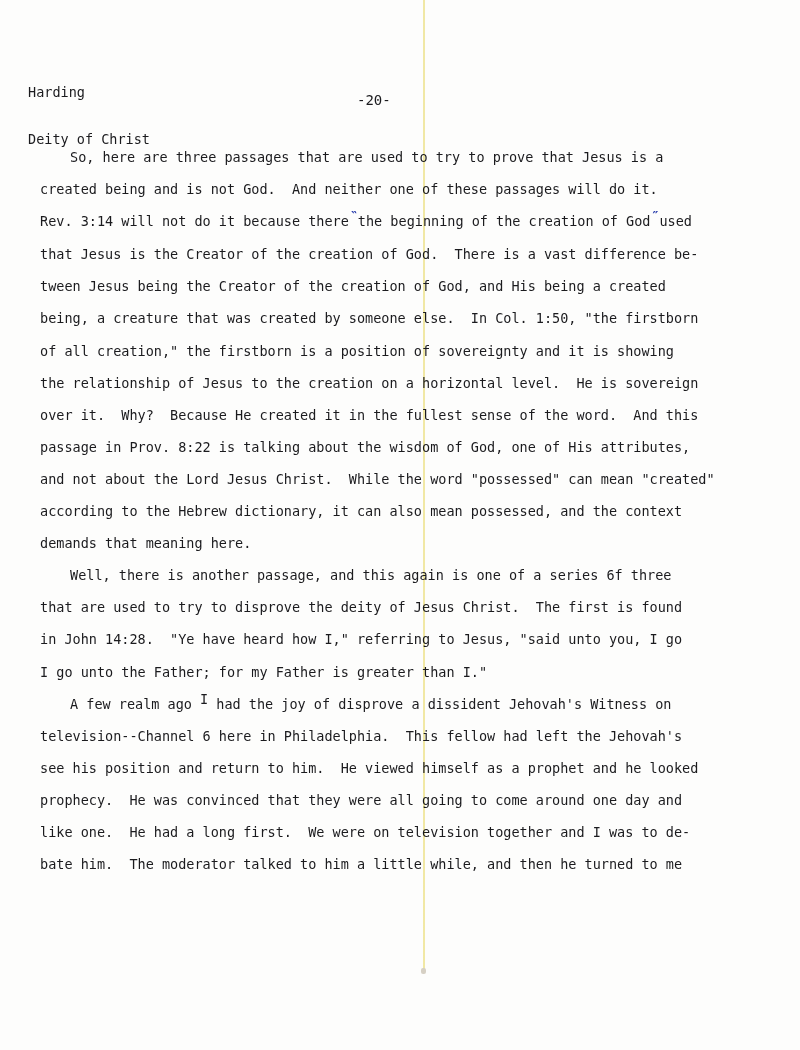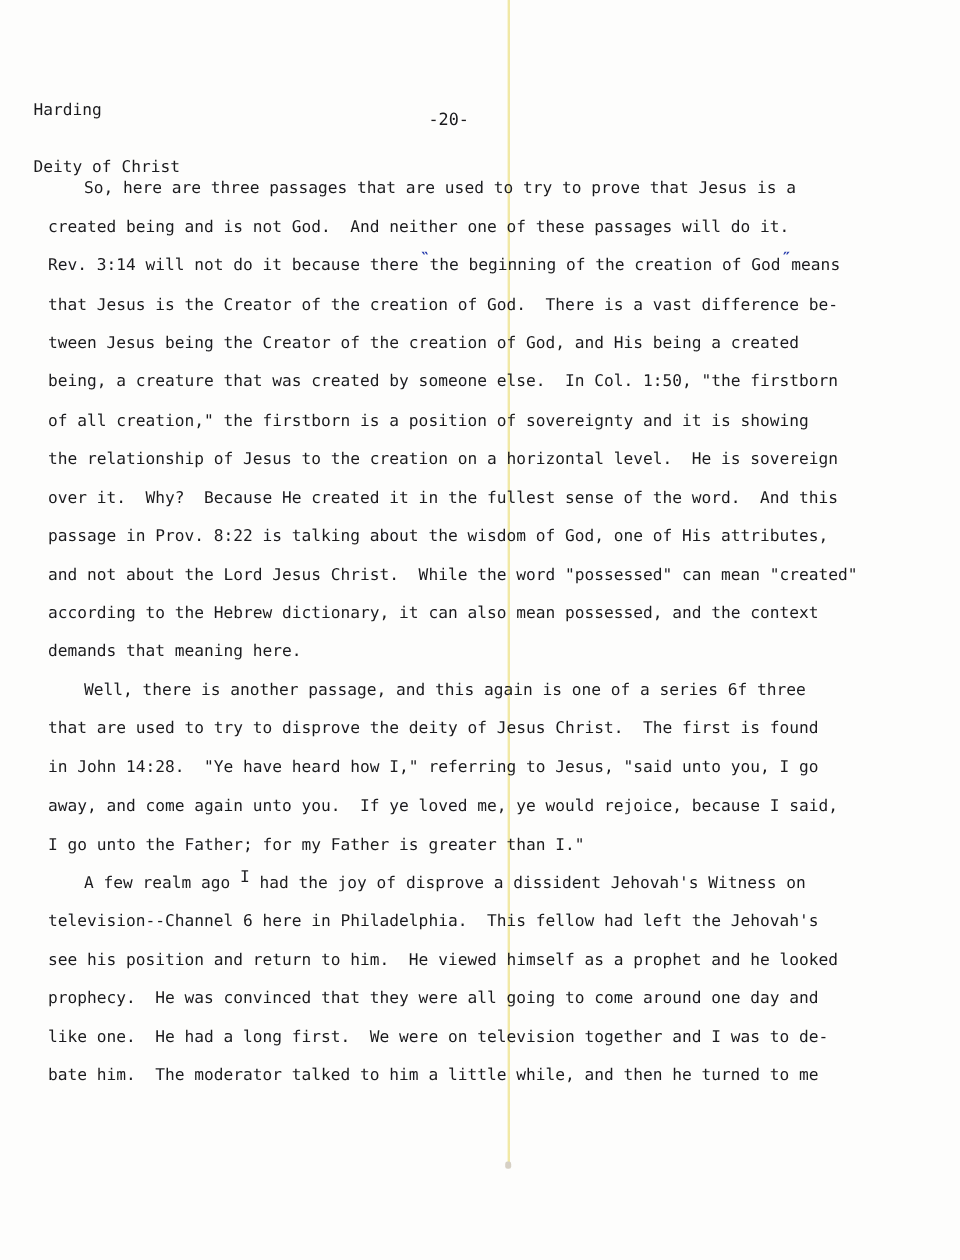--- a/index.html
+++ b/index.html
@@ -82,35 +82,34 @@
   <div class="header">
     <div>Harding</div>
     <div>Deity of Christ</div>
   </div>
 
   <div class="page-number">-20-</div>
 
   <div class="body-text">
       <div class="line indent"><span>So, here are three passages that are used to try to prove that Jesus is a</span></div>
       <div class="line"><span>created being and is not God.  And neither one of these passages will do it.</span></div>
-      <div class="line"><span>Rev. 3:14 will not do it because there</span><span class="ink-quote">‶</span><span>the beginning of the creation of God</span><span class="ink-quote">″</span><span>means</span></div>
+      <div class="line"><span>Rev. 3:14 will not do it because there</span><span class="ink-quote">‶</span><span>the beginning of the creation of God</span><span class="ink-quote">″</span><span>used</span></div>
       <div class="line"><span>that Jesus is the Creator of the creation of God.  There is a vast difference be-</span></div>
       <div class="line"><span>tween Jesus being the Creator of the creation of God, and His being a created</span></div>
       <div class="line"><span>being, a creature that was created by someone else.  In Col. 1:50, "the firstborn</span></div>
       <div class="line"><span>of all creation," the firstborn is a position of sovereignty and it is showing</span></div>
       <div class="line"><span>the relationship of Jesus to the creation on a horizontal level.  He is sovereign</span></div>
       <div class="line"><span>over it.  Why?  Because He created it in the fullest sense of the word.  And this</span></div>
       <div class="line"><span>passage in Prov. 8:22 is talking about the wisdom of God, one of His attributes,</span></div>
       <div class="line"><span>and not about the Lord Jesus Christ.  While the word "possessed" can mean "created"</span></div>
       <div class="line"><span>according to the Hebrew dictionary, it can also mean possessed, and the context</span></div>
       <div class="line"><span>demands that meaning here.</span></div>
       <div class="line indent"><span>Well, there is another passage, and this again is one of a series 6f three</span></div>
       <div class="line"><span>that are used to try to disprove the deity of Jesus Christ.  The first is found</span></div>
       <div class="line"><span>in John 14:28.  "Ye have heard how I," referring to Jesus, "said unto you, I go</span></div>
-      <div class="line"><span>away, and come again unto you.  If ye loved me, ye would rejoice, because I said,</span></div>
       <div class="line"><span>I go unto the Father; for my Father is greater than I."</span></div>
       <div class="line indent"><span>A few realm ago </span><span class="raised">I</span><span> had the joy of disprove a dissident Jehovah's Witness on</span></div>
       <div class="line"><span>television--Channel 6 here in Philadelphia.  This fellow had left the Jehovah's</span></div>
       <div class="line"><span>see his position and return to him.  He viewed himself as a prophet and he looked</span></div>
       <div class="line"><span>prophecy.  He was convinced that they were all going to come around one day and</span></div>
       <div class="line"><span>like one.  He had a long first.  We were on television together and I was to de-</span></div>
       <div class="line"><span>bate him.  The moderator talked to him a little while, and then he turned to me</span></div>
     </div>
 
 </div>

